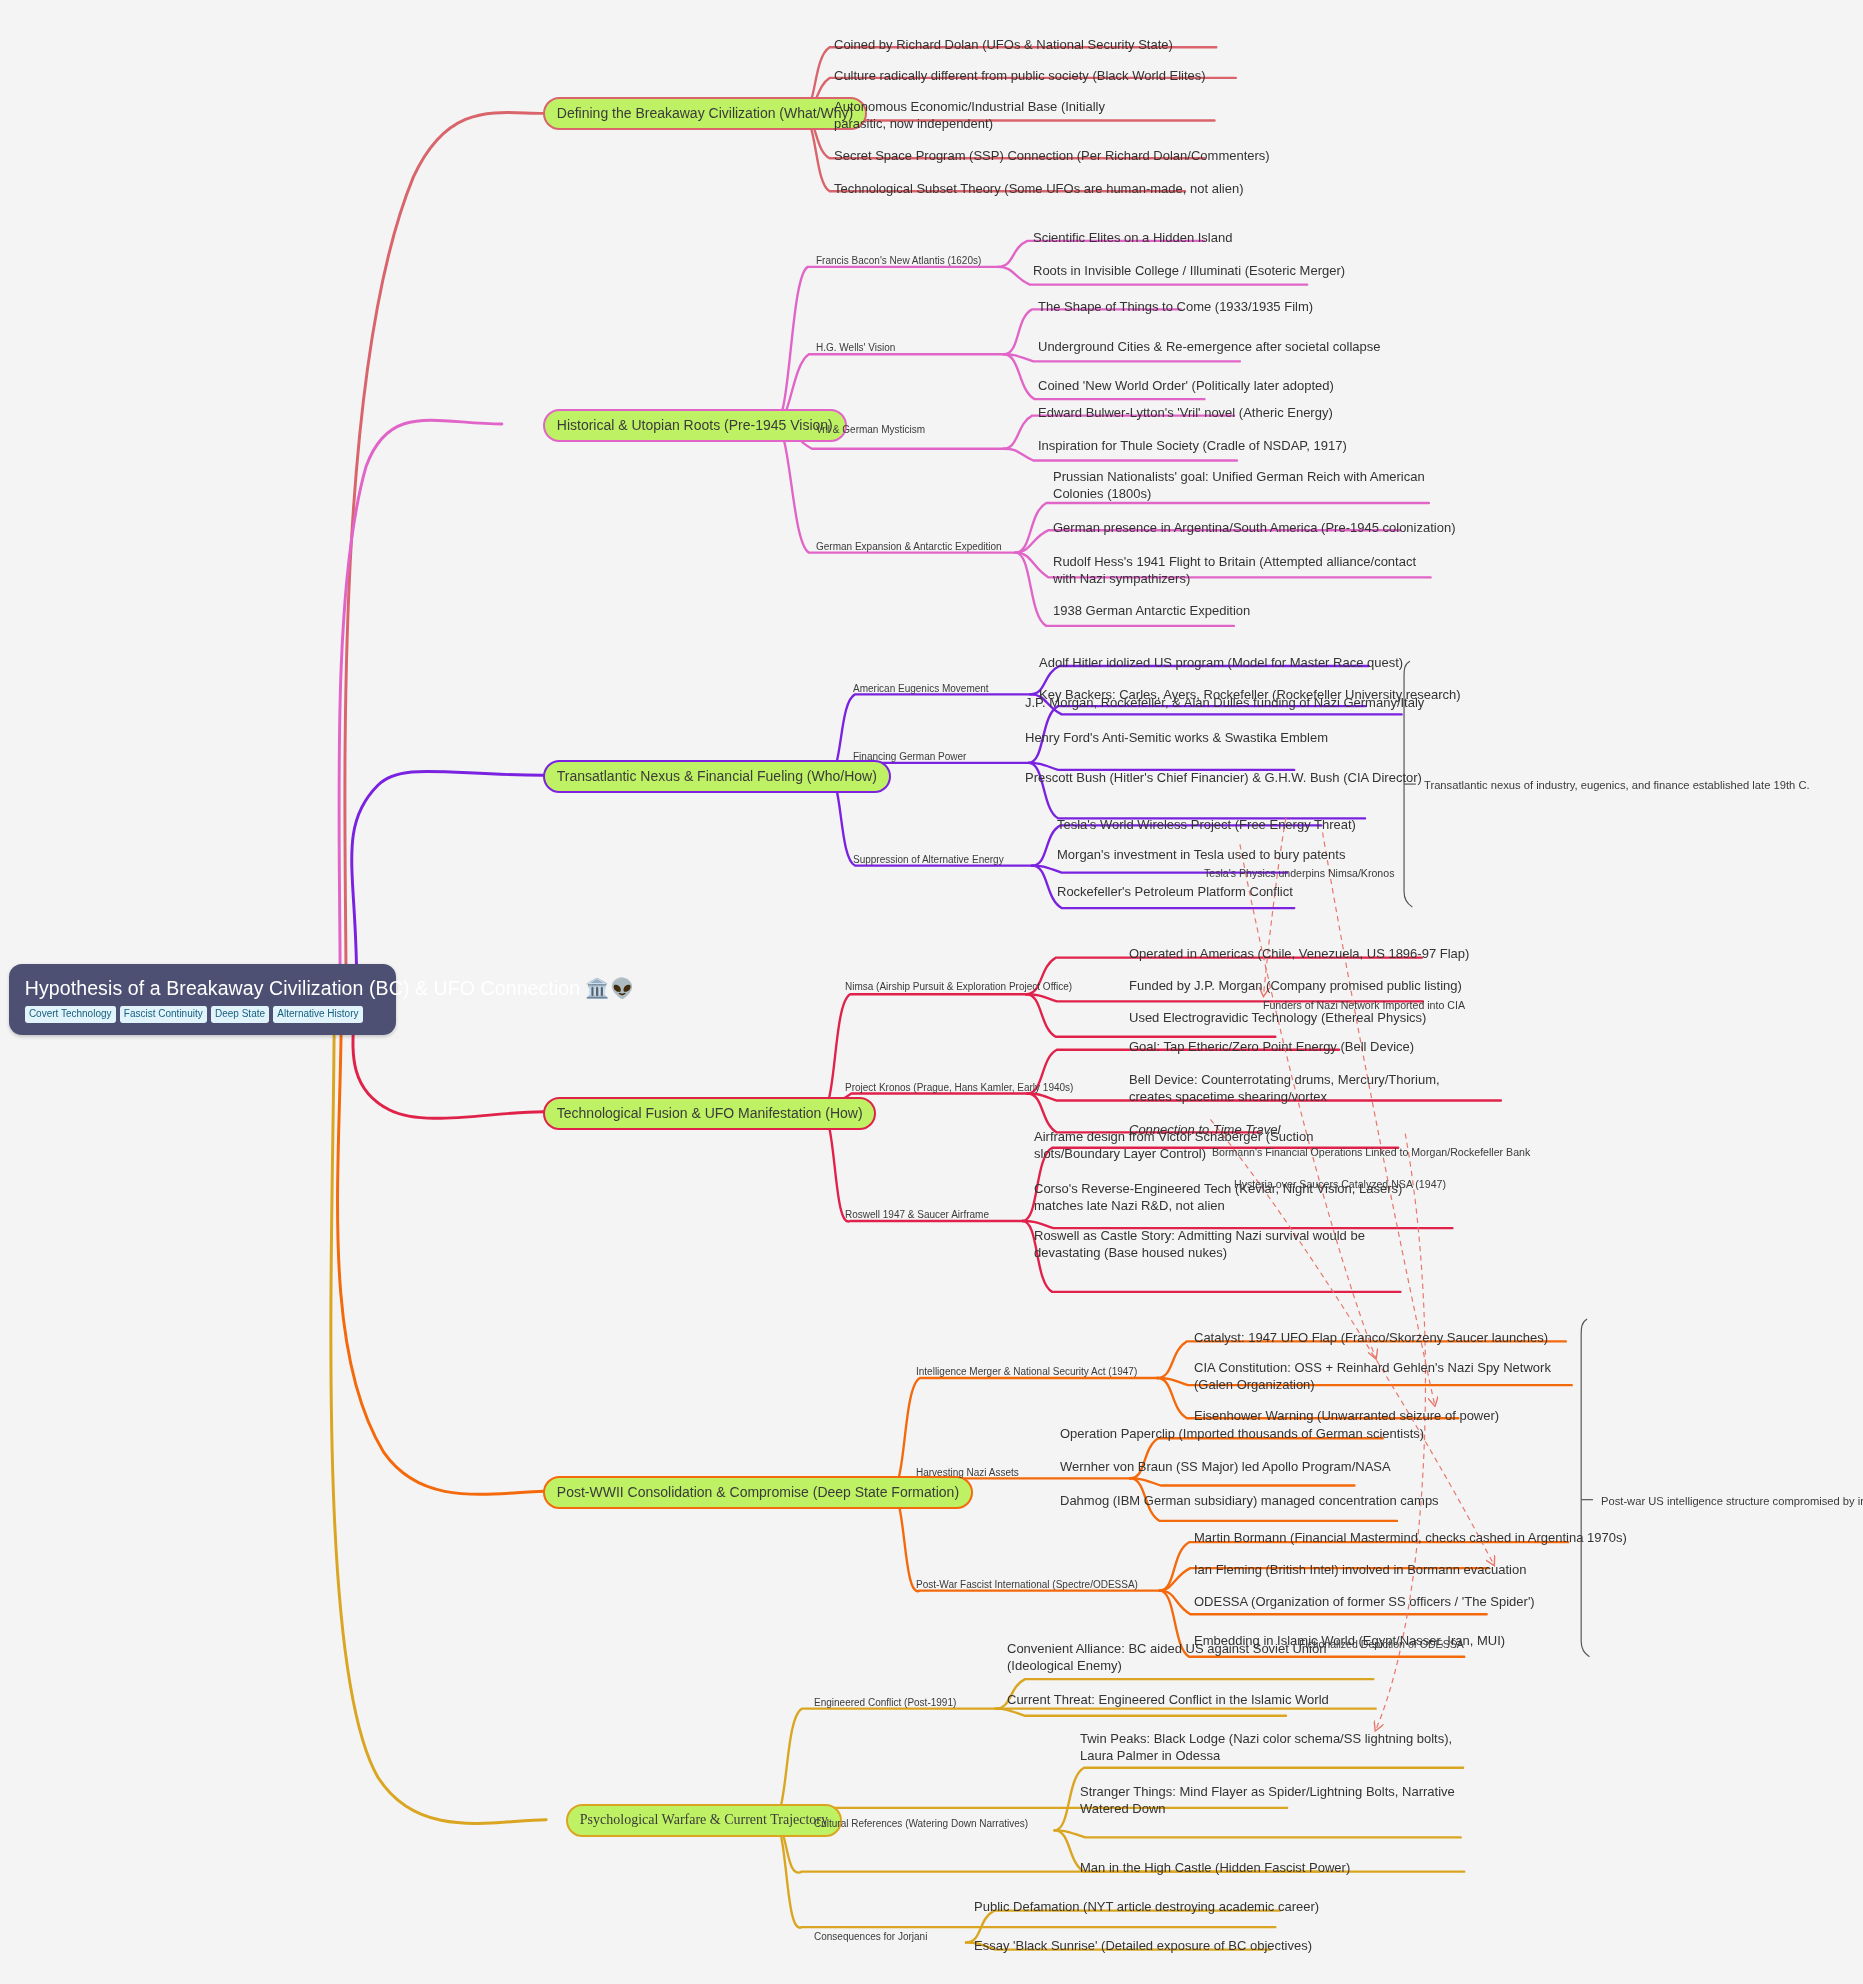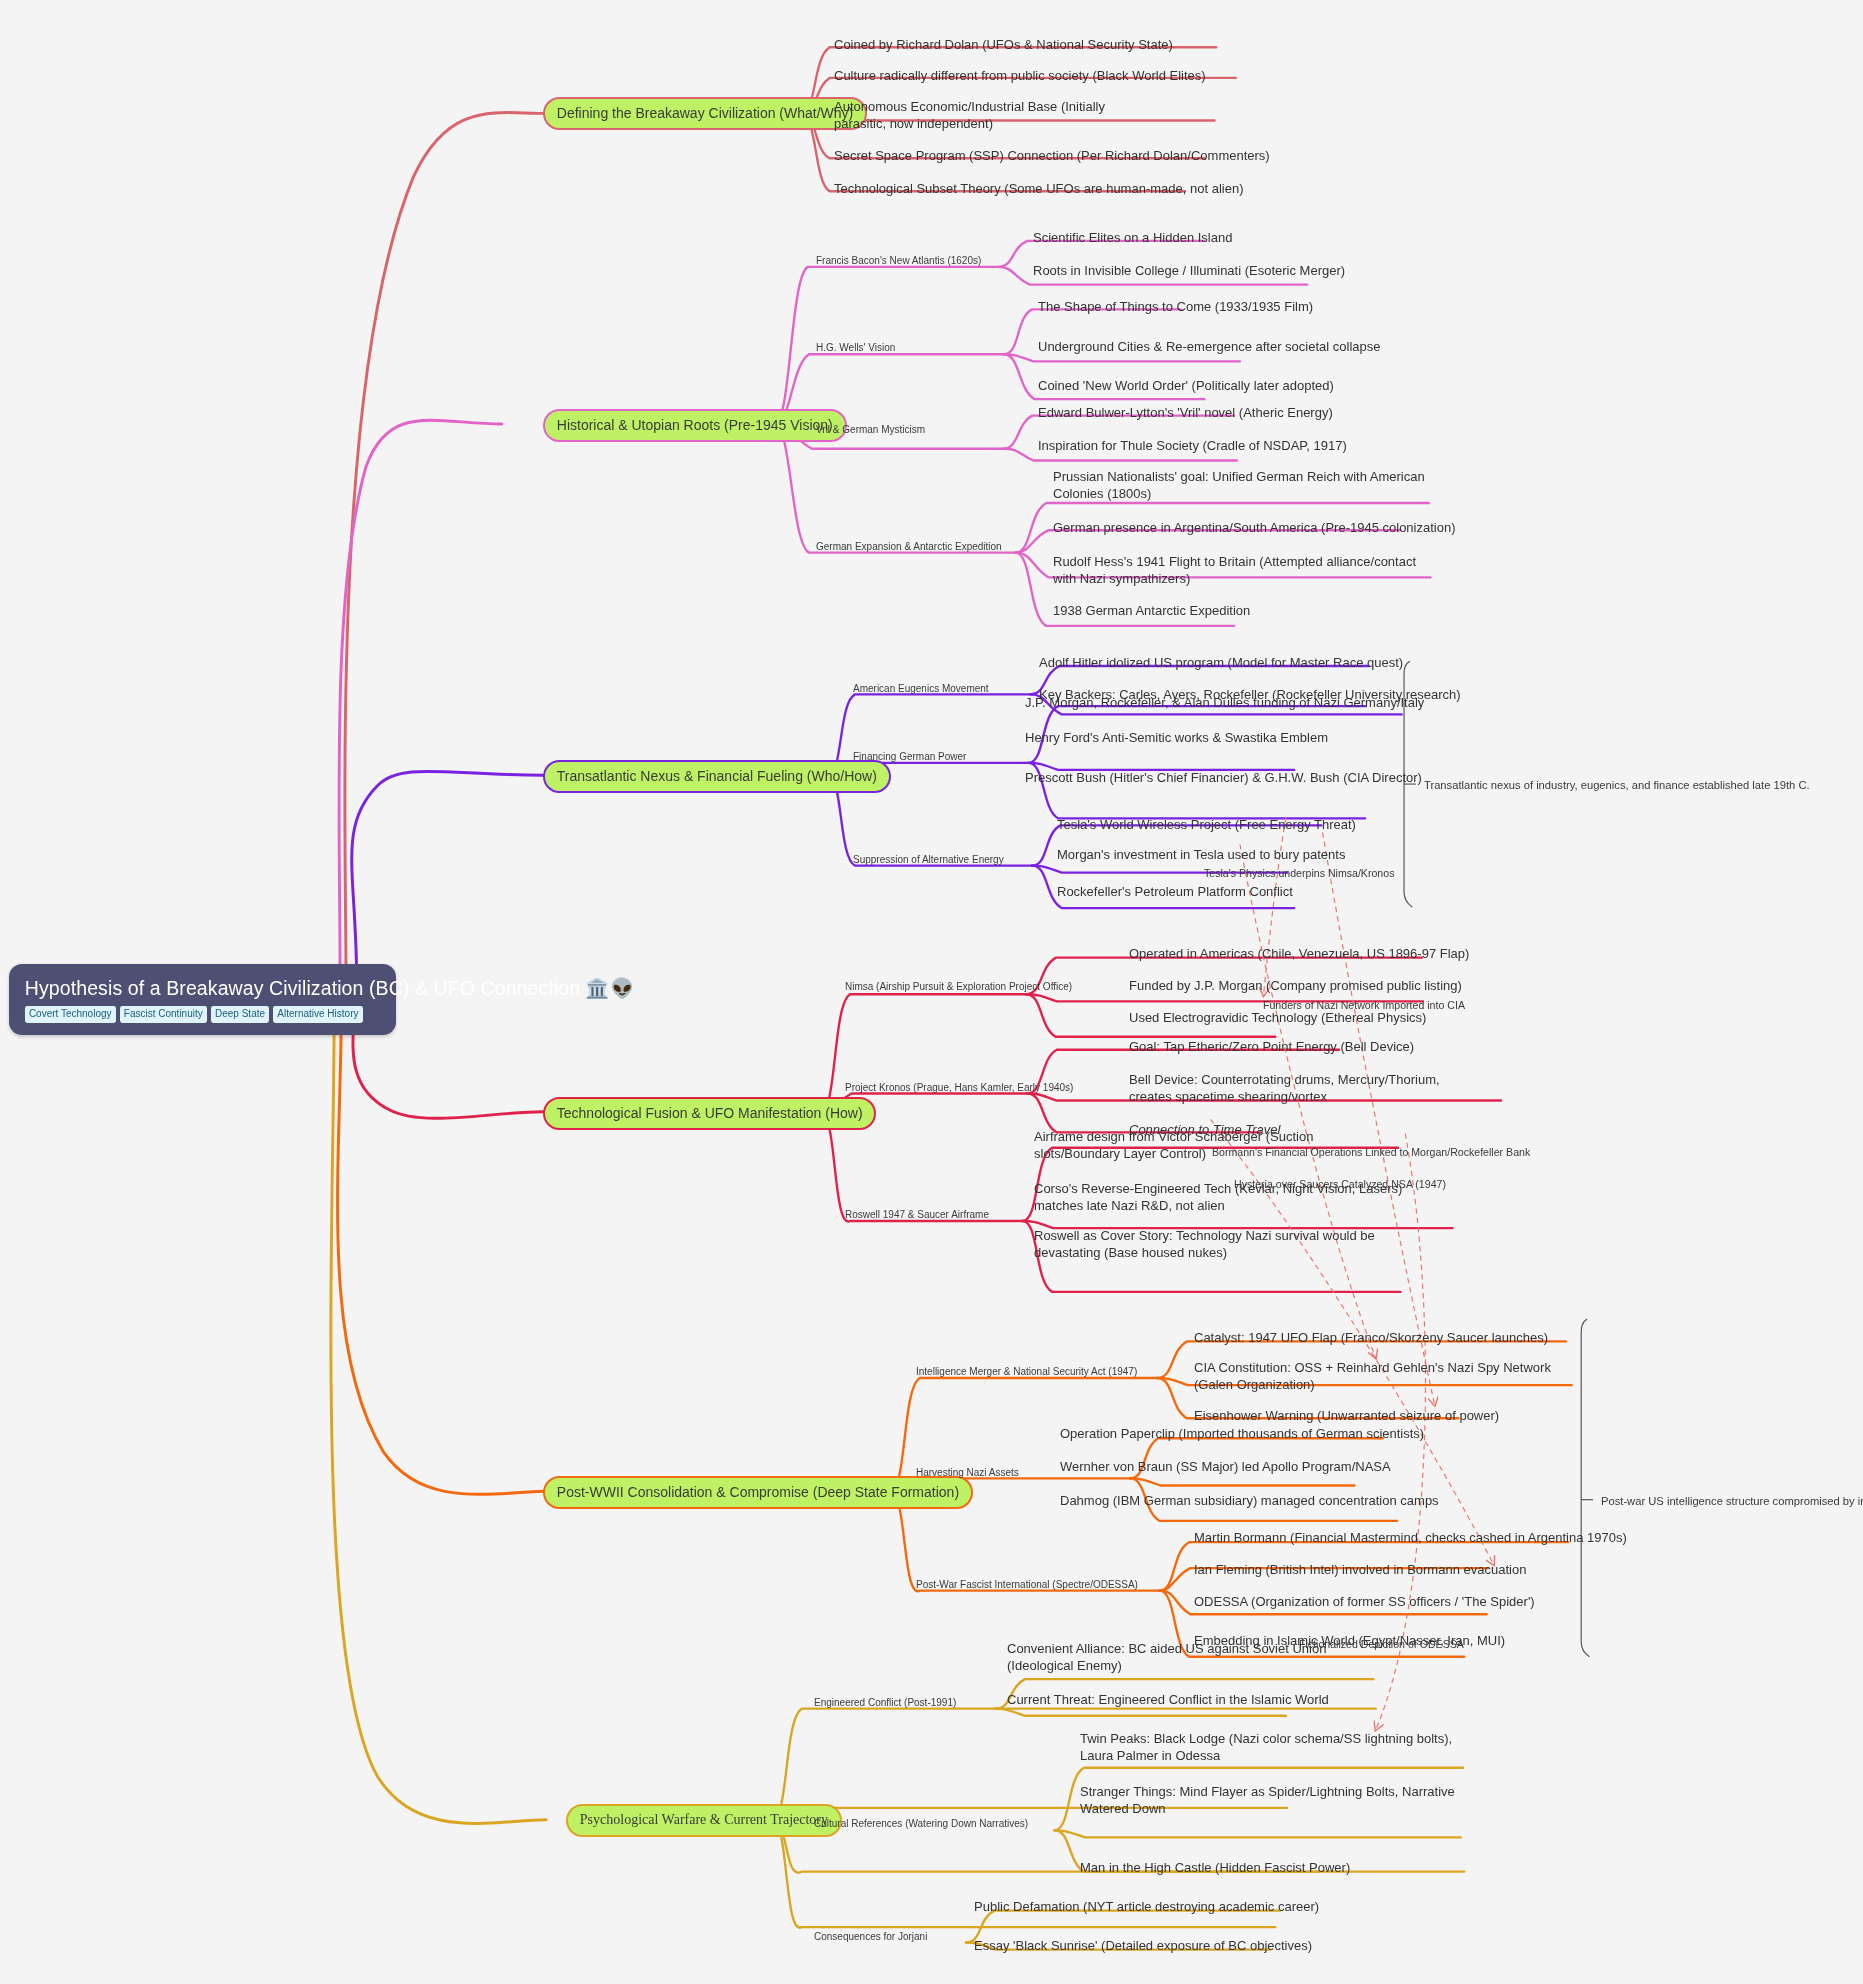--- a/index.html
+++ b/index.html
@@ -293,21 +293,21 @@
   <div class="leaf nowrap" style="left:1129px;top:1010px;">Used Electrogravidic Technology (Ethereal Physics)</div>
 
   <div class="node2" style="left:845px;top:1082px;">Project Kronos (Prague, Hans Kamler, Early 1940s)</div>
   <div class="leaf nowrap" style="left:1129px;top:1039px;">Goal: Tap Etheric/Zero Point Energy (Bell Device)</div>
   <div class="leaf wrap" style="left:1129px;top:1072px;width:331px;">Bell Device: Counterrotating drums, Mercury/Thorium, creates spacetime shearing/vortex</div>
   <div class="leaf nowrap" style="left:1129px;top:1122px;font-style:italic;">Connection to Time Travel</div>
 
   <div class="node2" style="left:845px;top:1209px;">Roswell 1947 &amp; Saucer Airframe</div>
   <div class="leaf wrap" style="left:1034px;top:1129px;width:366px;">Airframe design from Victor Schaberger (Suction slots/Boundary Layer Control)</div>
   <div class="leaf wrap" style="left:1034px;top:1181px;width:407px;">Corso's Reverse-Engineered Tech (Kevlar, Night Vision, Lasers) matches late Nazi R&amp;D, not alien</div>
-  <div class="leaf wrap" style="left:1034px;top:1228px;width:354px;">Roswell as Cover Story: Technology Nazi survival would be devastating (Base housed nukes)</div>
+  <div class="leaf wrap" style="left:1034px;top:1228px;width:354px;">Roswell as Castle Story: Admitting Nazi survival would be devastating (Base housed nukes)</div>
 
   <div class="branch-node" style="left:543px;top:1476px;border-color:#f4690c;">Post-WWII Consolidation &amp; Compromise (Deep State Formation)</div>
 
   <div class="node2" style="left:916px;top:1366px;">Intelligence Merger &amp; National Security Act (1947)</div>
   <div class="leaf nowrap" style="left:1194px;top:1330px;">Catalyst: 1947 UFO Flap (Franco/Skorzeny Saucer launches)</div>
   <div class="leaf wrap" style="left:1194px;top:1360px;width:366px;">CIA Constitution: OSS + Reinhard Gehlen's Nazi Spy Network (Galen Organization)</div>
   <div class="leaf nowrap" style="left:1194px;top:1408px;">Eisenhower Warning (Unwarranted seizure of power)</div>
 
   <div class="node2" style="left:916px;top:1467px;">Harvesting Nazi Assets</div>
   <div class="leaf nowrap" style="left:1060px;top:1426px;">Operation Paperclip (Imported thousands of German scientists)</div>

